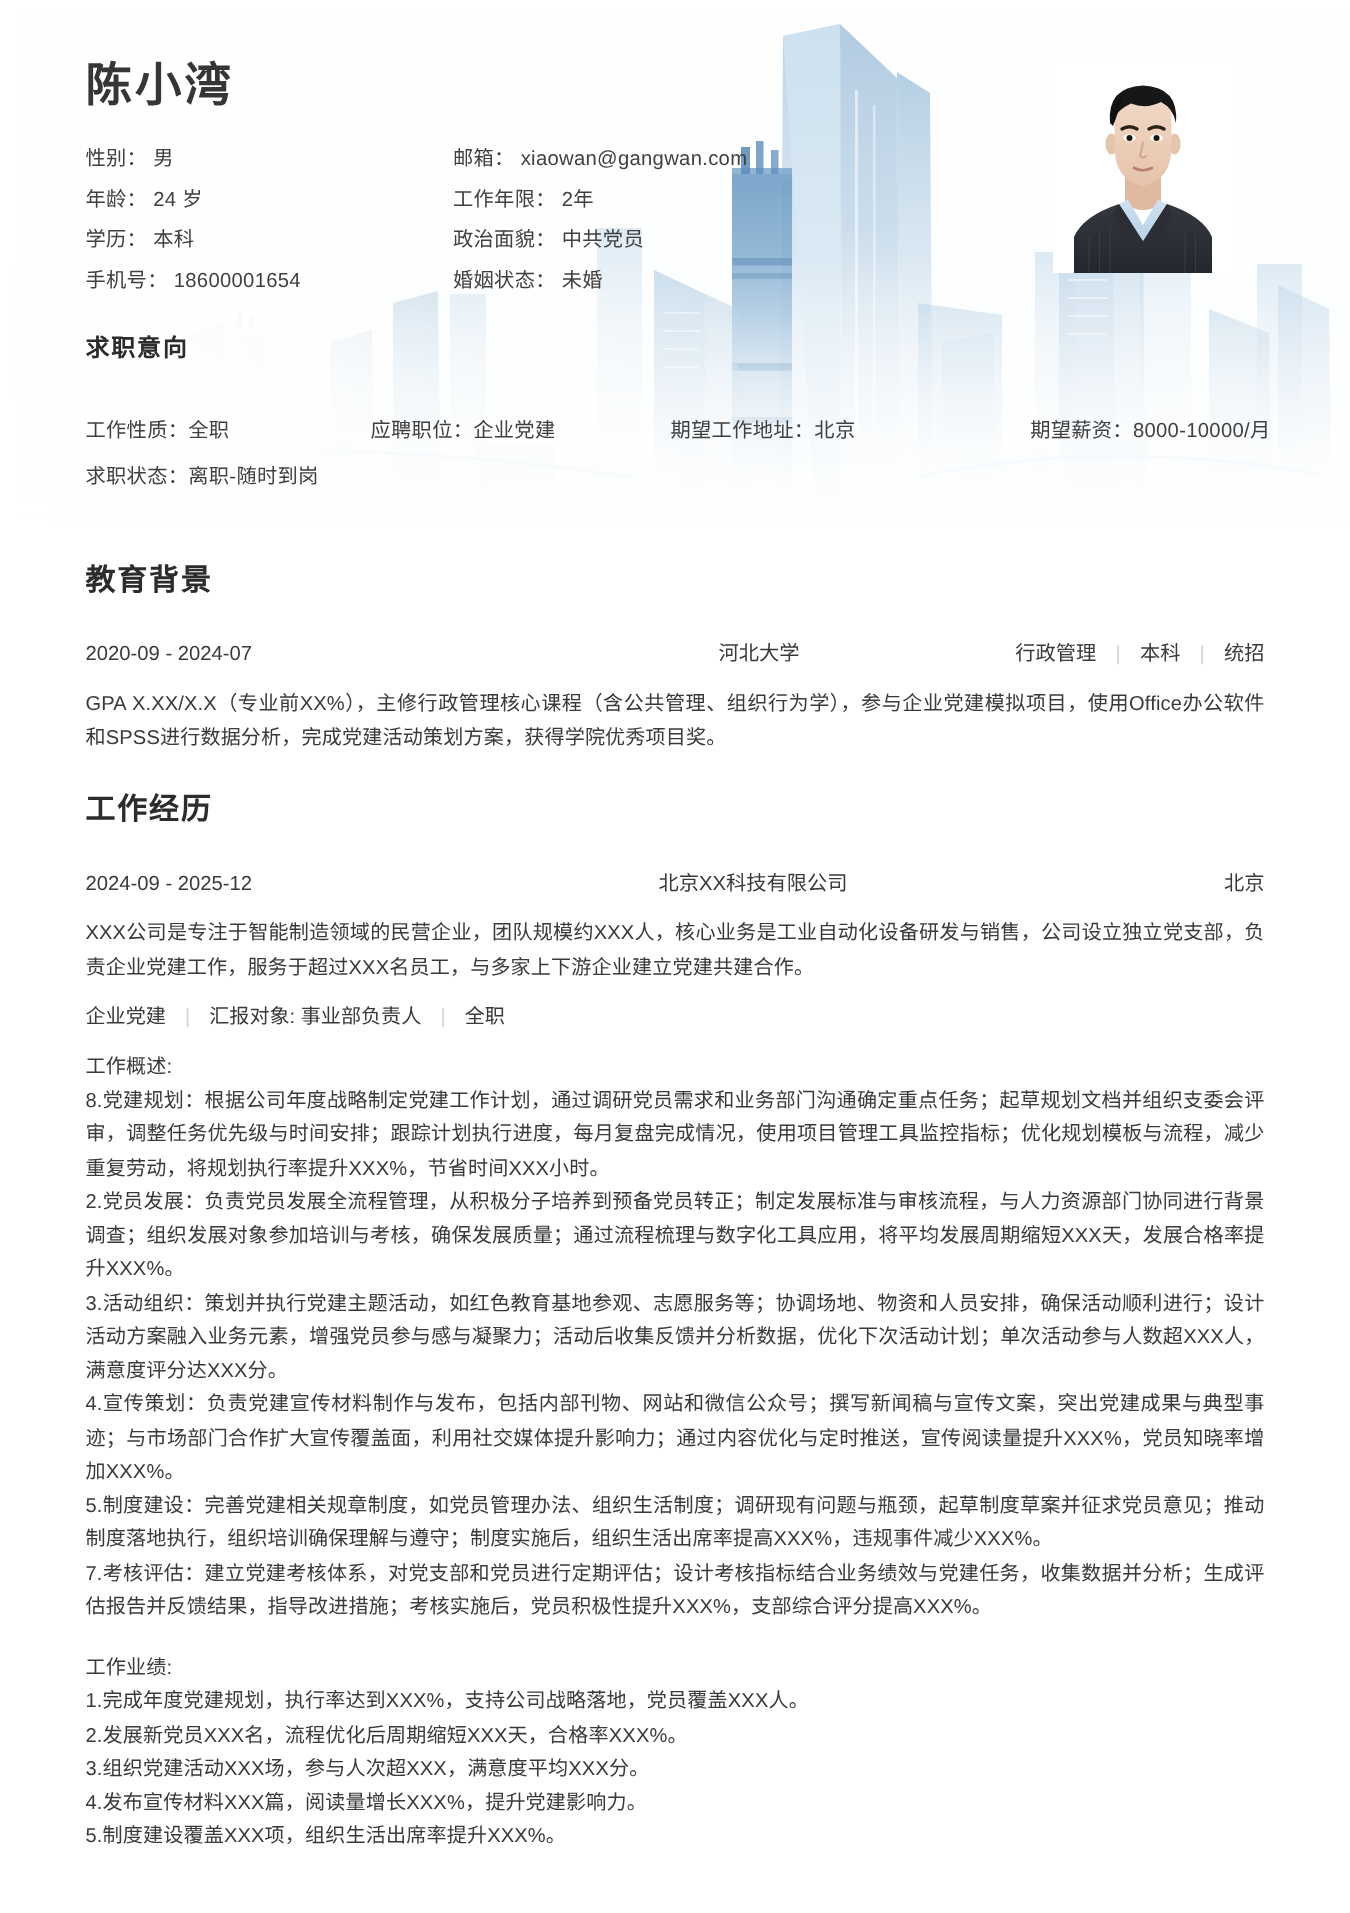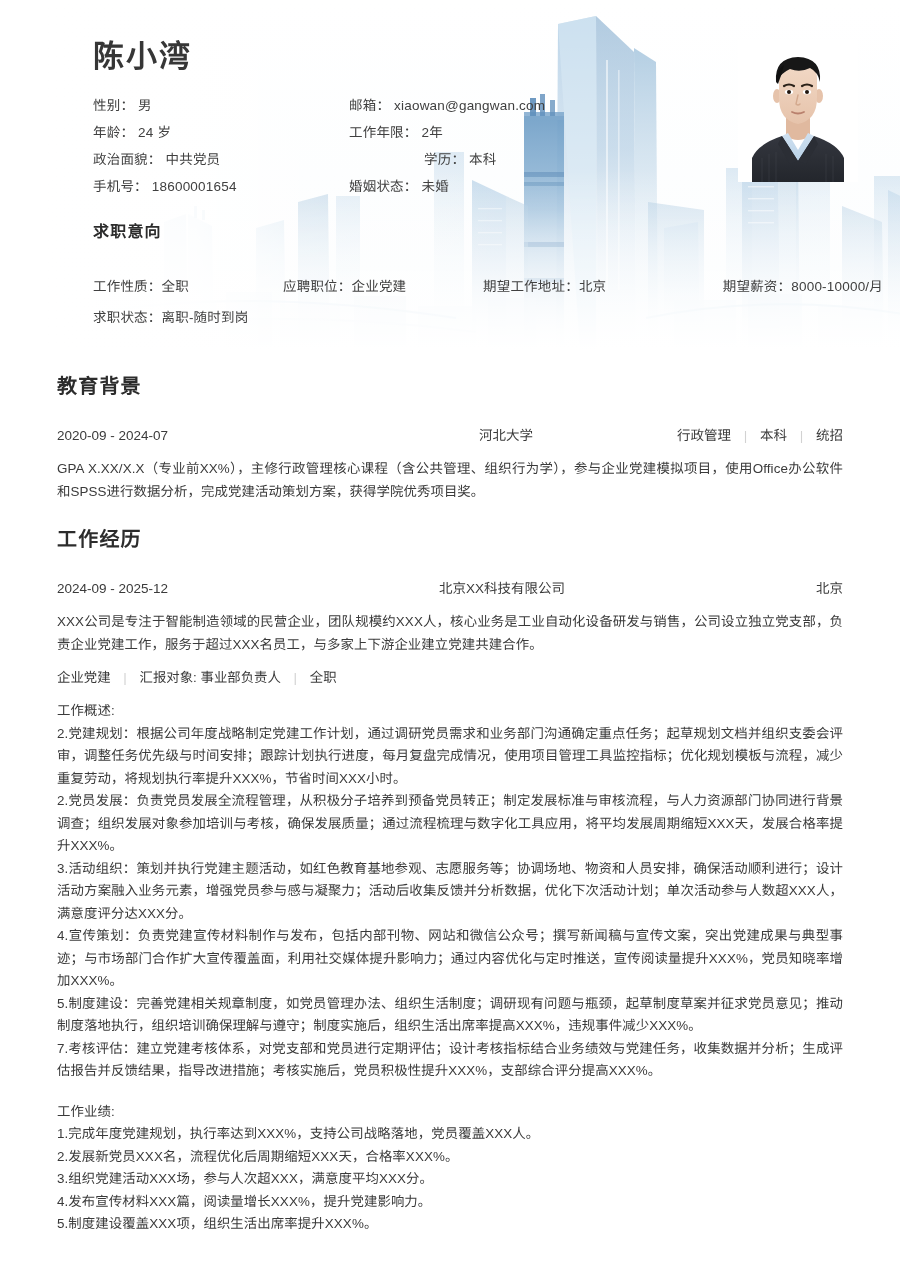--- a/index.html
+++ b/index.html
@@ -13,21 +13,20 @@
     color: #333333;
     -webkit-font-smoothing: antialiased;
   }
 
   .page {
     position: relative;
     width: 900px;
     height: 1275px;
     overflow: hidden;
     background: #ffffff;
-    padding-left: 36px;
   }
 
   
   .header {
     position: relative;
     width: 900px;
     height: 350px;
     overflow: hidden;
     background: linear-gradient(180deg, #fbfcfe 0%, #f7fafc 45%, #ffffff 100%);
   }
@@ -62,21 +61,20 @@
     position: absolute;
     left: 57px;
     top: 90px;
     width: 600px;
   }
 
   .info-row {
     display: flex;
     height: 27px;
     align-items: center;
-    gap: 11px;
   }
 
   .info-cell {
     font-size: 13.5px;
     color: #404040;
     white-space: nowrap;
     letter-spacing: 0.2px;
   }
 
   .info-cell.c1 { width: 245px; }
@@ -352,25 +350,25 @@
         <div class="info-row">
           <div class="info-cell c1">
             <span class="lbl">年龄：</span><span class="val">24 岁</span>
           </div>
           <div class="info-cell c2">
             <span class="lbl">工作年限：</span><span class="val">2年</span>
           </div>
         </div>
 
         <div class="info-row">
+          <div class="info-cell c1">
+            <span class="lbl">学历：</span><span class="val">本科</span>
+          </div>
           <div class="info-cell c2">
             <span class="lbl">政治面貌：</span><span class="val">中共党员</span>
-          </div>
-          <div class="info-cell c1">
-            <span class="lbl">学历：</span><span class="val">本科</span>
           </div>
         </div>
 
         <div class="info-row">
           <div class="info-cell c1">
             <span class="lbl">手机号：</span><span class="val">18600001654</span>
           </div>
           <div class="info-cell c2">
             <span class="lbl">婚姻状态：</span><span class="val">未婚</span>
           </div>
@@ -496,21 +494,21 @@
 
       <div class="tagline">
         <span>企业党建</span>
         <span class="sep">|</span>
         <span>汇报对象: 事业部负责人</span>
         <span class="sep">|</span>
         <span>全职</span>
       </div>
 
       <div class="detail-block">工作概述:</div>
-      <div class="detail-block">2.党建规划：根据公司年度战略制定党建工作计划，通过调研党员需求和业务部门沟通确定重点任务；起草规划文档并组织支委会评审，调整任务优先级与时间安排；跟踪计划执行进度，每月复盘完成情况，使用项目管理工具监控指标；优化规划模板与流程，减少重复劳动，将规划执行率提升XXX%，节省时间XXX小时。</div>
+      <div class="detail-block">8.党建规划：根据公司年度战略制定党建工作计划，通过调研党员需求和业务部门沟通确定重点任务；起草规划文档并组织支委会评审，调整任务优先级与时间安排；跟踪计划执行进度，每月复盘完成情况，使用项目管理工具监控指标；优化规划模板与流程，减少重复劳动，将规划执行率提升XXX%，节省时间XXX小时。</div>
       <div class="detail-block">2.党员发展：负责党员发展全流程管理，从积极分子培养到预备党员转正；制定发展标准与审核流程，与人力资源部门协同进行背景调查；组织发展对象参加培训与考核，确保发展质量；通过流程梳理与数字化工具应用，将平均发展周期缩短XXX天，发展合格率提升XXX%。</div>
       <div class="detail-block">3.活动组织：策划并执行党建主题活动，如红色教育基地参观、志愿服务等；协调场地、物资和人员安排，确保活动顺利进行；设计活动方案融入业务元素，增强党员参与感与凝聚力；活动后收集反馈并分析数据，优化下次活动计划；单次活动参与人数超XXX人，满意度评分达XXX分。</div>
       <div class="detail-block">4.宣传策划：负责党建宣传材料制作与发布，包括内部刊物、网站和微信公众号；撰写新闻稿与宣传文案，突出党建成果与典型事迹；与市场部门合作扩大宣传覆盖面，利用社交媒体提升影响力；通过内容优化与定时推送，宣传阅读量提升XXX%，党员知晓率增加XXX%。</div>
       <div class="detail-block">5.制度建设：完善党建相关规章制度，如党员管理办法、组织生活制度；调研现有问题与瓶颈，起草制度草案并征求党员意见；推动制度落地执行，组织培训确保理解与遵守；制度实施后，组织生活出席率提高XXX%，违规事件减少XXX%。</div>
       <div class="detail-block">7.考核评估：建立党建考核体系，对党支部和党员进行定期评估；设计考核指标结合业务绩效与党建任务，收集数据并分析；生成评估报告并反馈结果，指导改进措施；考核实施后，党员积极性提升XXX%，支部综合评分提高XXX%。</div>
 
       <div class="detail-gap"></div>
 
       <div class="detail-block">工作业绩:</div>
       <div class="detail-block">1.完成年度党建规划，执行率达到XXX%，支持公司战略落地，党员覆盖XXX人。</div>

